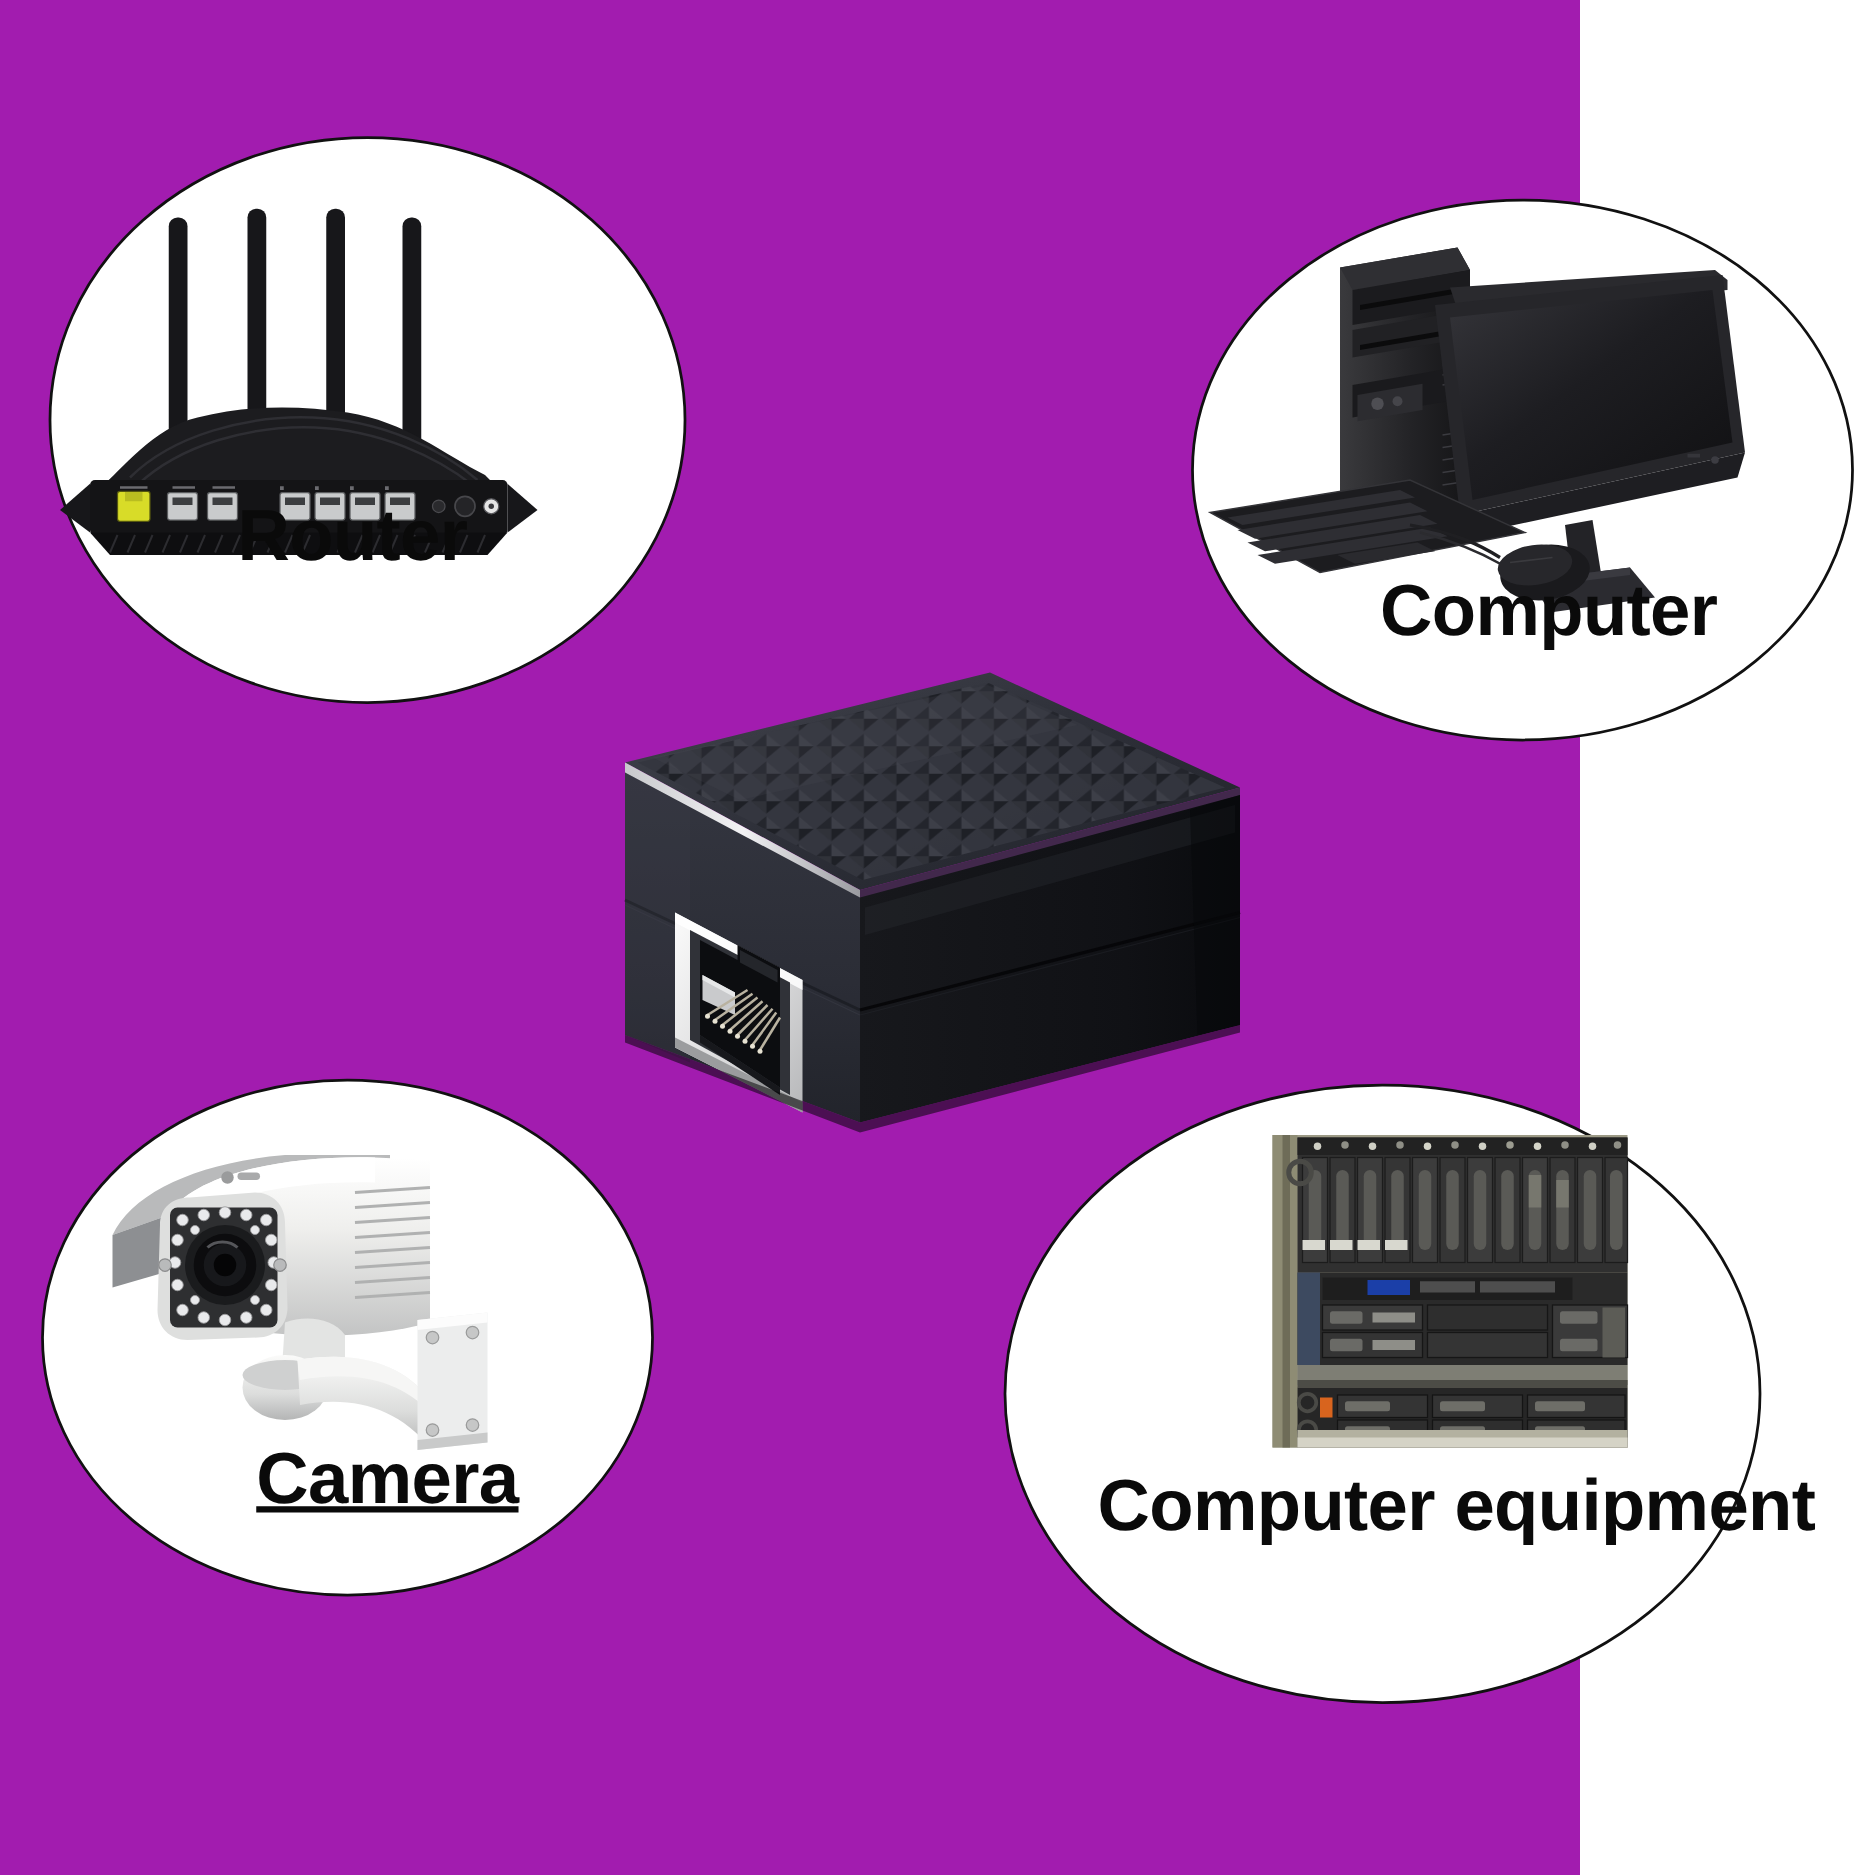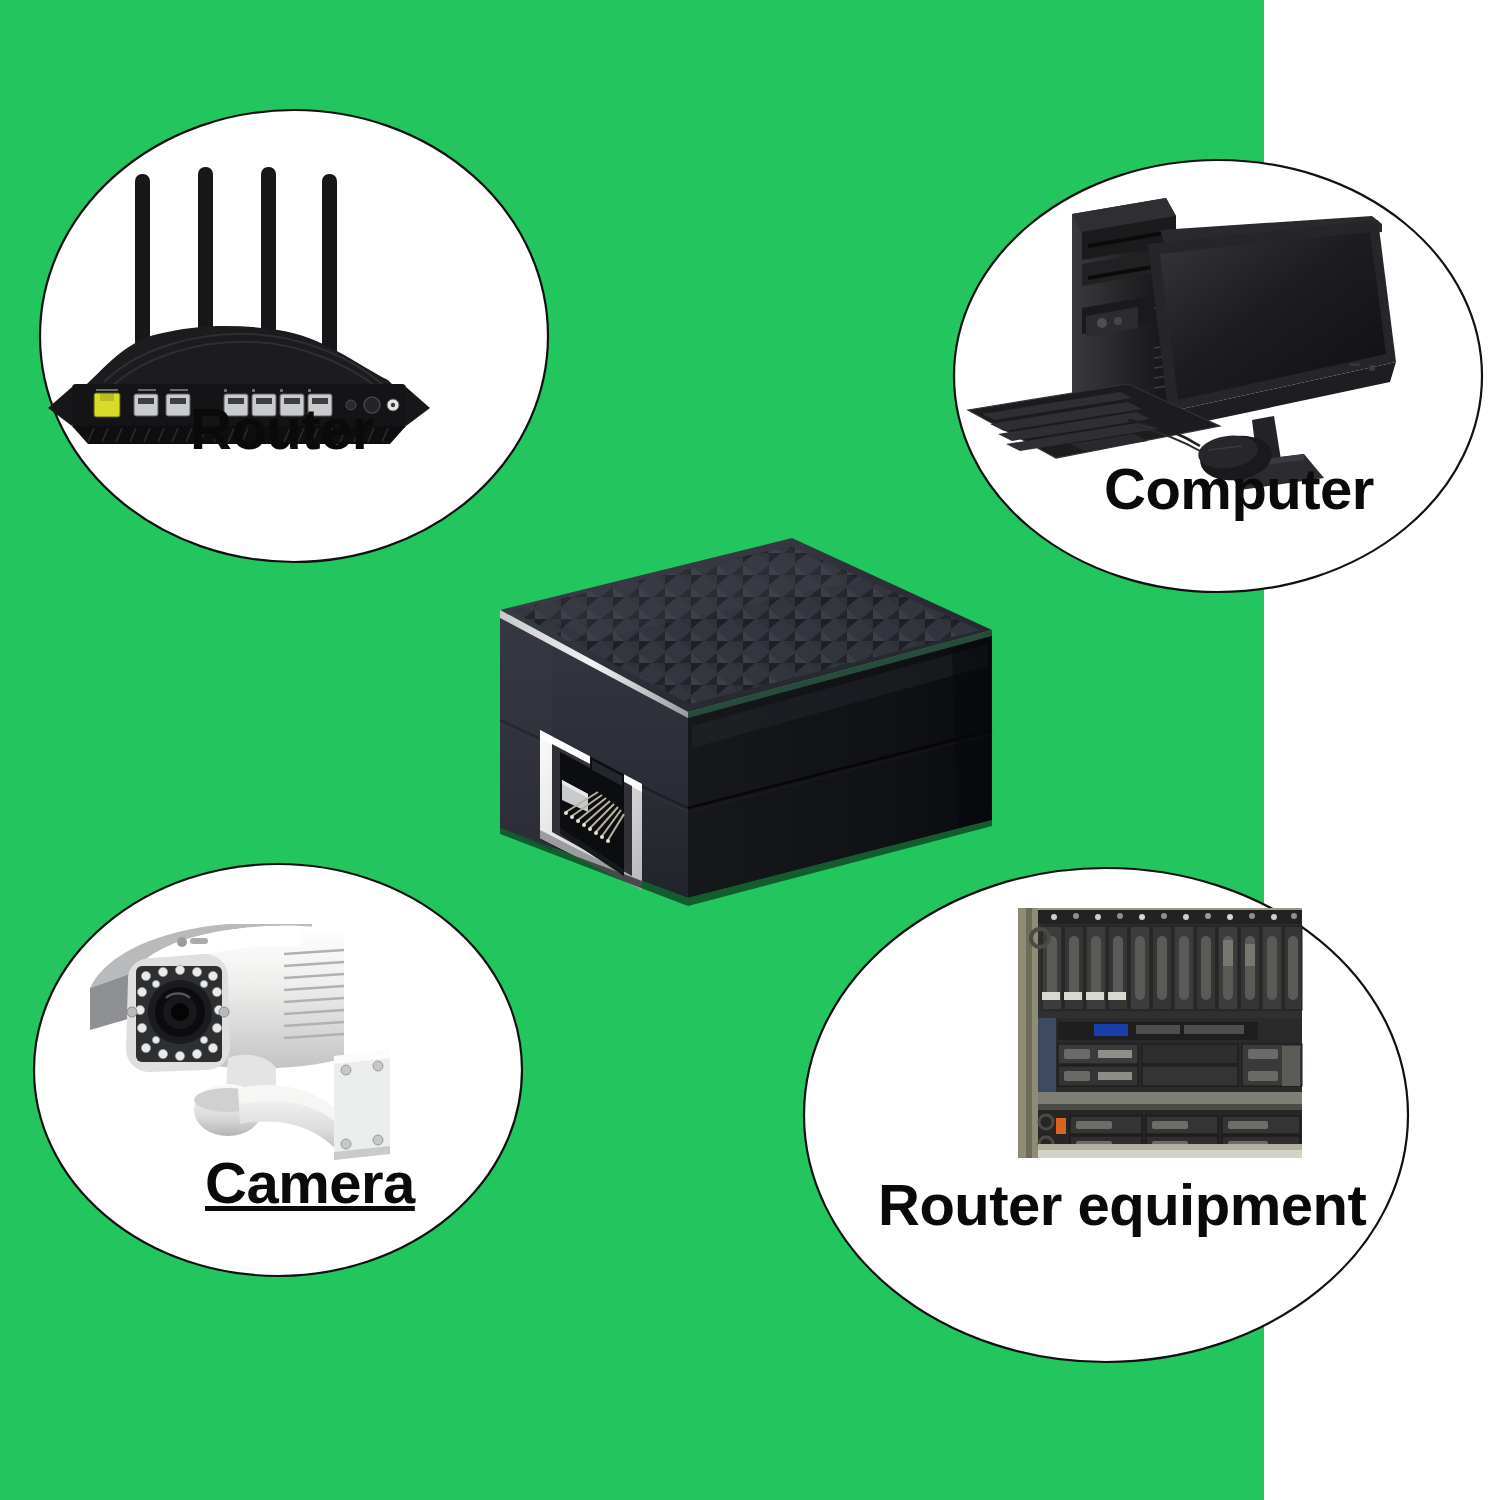--- a/index.html
+++ b/index.html
@@ -1,18 +1,18 @@
 <!DOCTYPE html>
 <html><head>
 <meta charset="utf-8">
 <style>
   html,body{margin:0;padding:0;background:#ffffff;}
   body{width:1500px;height:1500px;overflow:hidden;
        font-family:"Liberation Sans",sans-serif;}
-  #stage{position:relative;width:1264px;height:1500px;background:#22c55e;}
+  #stage{position:relative;width:1264px;height:1500px;background:#a21caf;}
 
   .node{position:absolute;}
   .oval-svg{position:absolute;left:0;top:0;width:100%;height:100%;overflow:visible;}
   .node-art{position:absolute;left:0;top:0;width:100%;height:100%;}
   .node-label{position:absolute;font-weight:bold;color:#0a0a0a;
               letter-spacing:-0.5px;white-space:nowrap;line-height:1;}
 
   
   #node-router          {left:38px;  top:108px;  width:512px; height:456px;}
   #node-computer        {left:952px; top:158px;  width:532px; height:436px;}
@@ -431,21 +431,21 @@
           <rect x="350" y="275" width="36" height="8" rx="2"></rect>
           <rect x="426" y="255" width="40" height="8" rx="2"></rect>
           <rect x="426" y="275" width="40" height="8" rx="2"></rect>
         </g>
 
         <rect x="236" y="278" width="264" height="14" fill="#b3b1a0"></rect>
         <rect x="236" y="284" width="264" height="8" fill="#d5d3c6"></rect>
       </g>
     </svg>
   </div>
-  <div class="node-label" id="label-network">Router equipment</div>
+  <div class="node-label" id="label-network">Computer equipment</div>
 
   <div class="node" id="coupler">
     <svg class="node-art" viewBox="0 0 608 452">
       <defs>
         <linearGradient id="topFace" x1="0" y1="0" x2="1" y2="1">
           <stop offset="0%" stop-color="#44464f"></stop>
           <stop offset="45%" stop-color="#2f313a"></stop>
           <stop offset="100%" stop-color="#202229"></stop>
         </linearGradient>
         <linearGradient id="frontFace" x1="0" y1="0" x2="0" y2="1">

